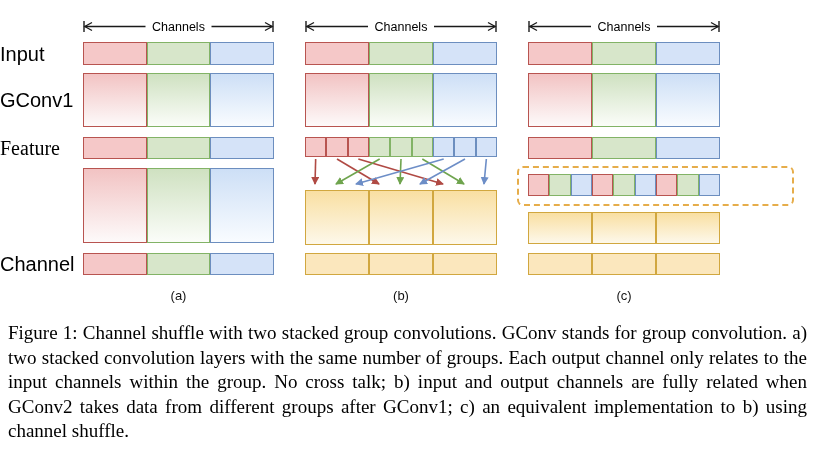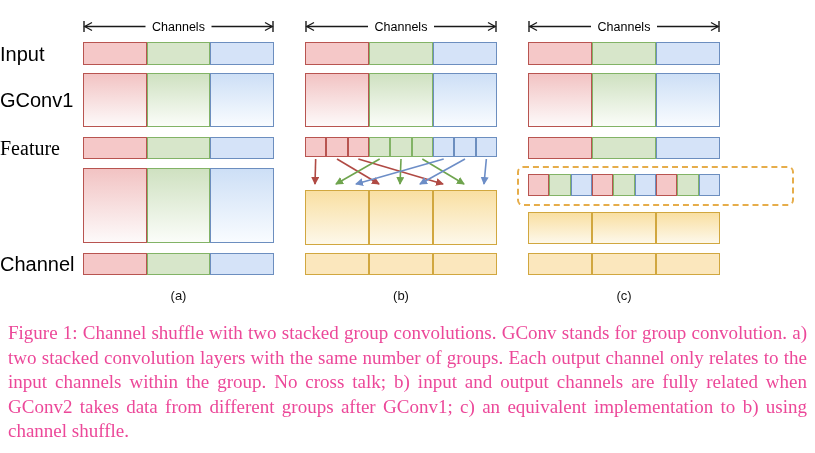--- a/index.html
+++ b/index.html
@@ -8,21 +8,21 @@
   .diagram{position:absolute;left:0;top:0;width:815px;height:310px;}
   .blk{position:absolute;border:1px solid #999;box-sizing:border-box;}
   .rlabel{position:absolute;left:0;width:90px;height:18px;line-height:18px;
           text-align:left;font-size:20px;color:#000;}
   .plabel{position:absolute;height:16px;line-height:16px;text-align:center;
           font-size:13px;color:#111;}
   .shufflebox{position:absolute;border:2px dashed #e6ad4a;border-radius:6px;box-sizing:border-box;}
   .shufflelabel{position:absolute;text-align:center;font-size:13px;line-height:14.5px;}
   .caption{position:absolute;left:8px;top:321px;width:799px;
            font-family:"Liberation Serif",serif;font-size:19px;line-height:24.5px;
-           text-align:justify;color:#ec4899;}
+           text-align:justify;color:#000000;}
   svg{position:absolute;overflow:visible;}
 </style>
 </head>
 <body>
 
 <div class="page">
   <div class="diagram" id="diagram">
       <div class="rlabel" style="top: 45px;">Input</div>
       <div class="rlabel" style="top: 91px;">GConv1</div>
       <div class="rlabel" style="top: 139px; font-family: Liberation Serif, serif;">Feature</div>

